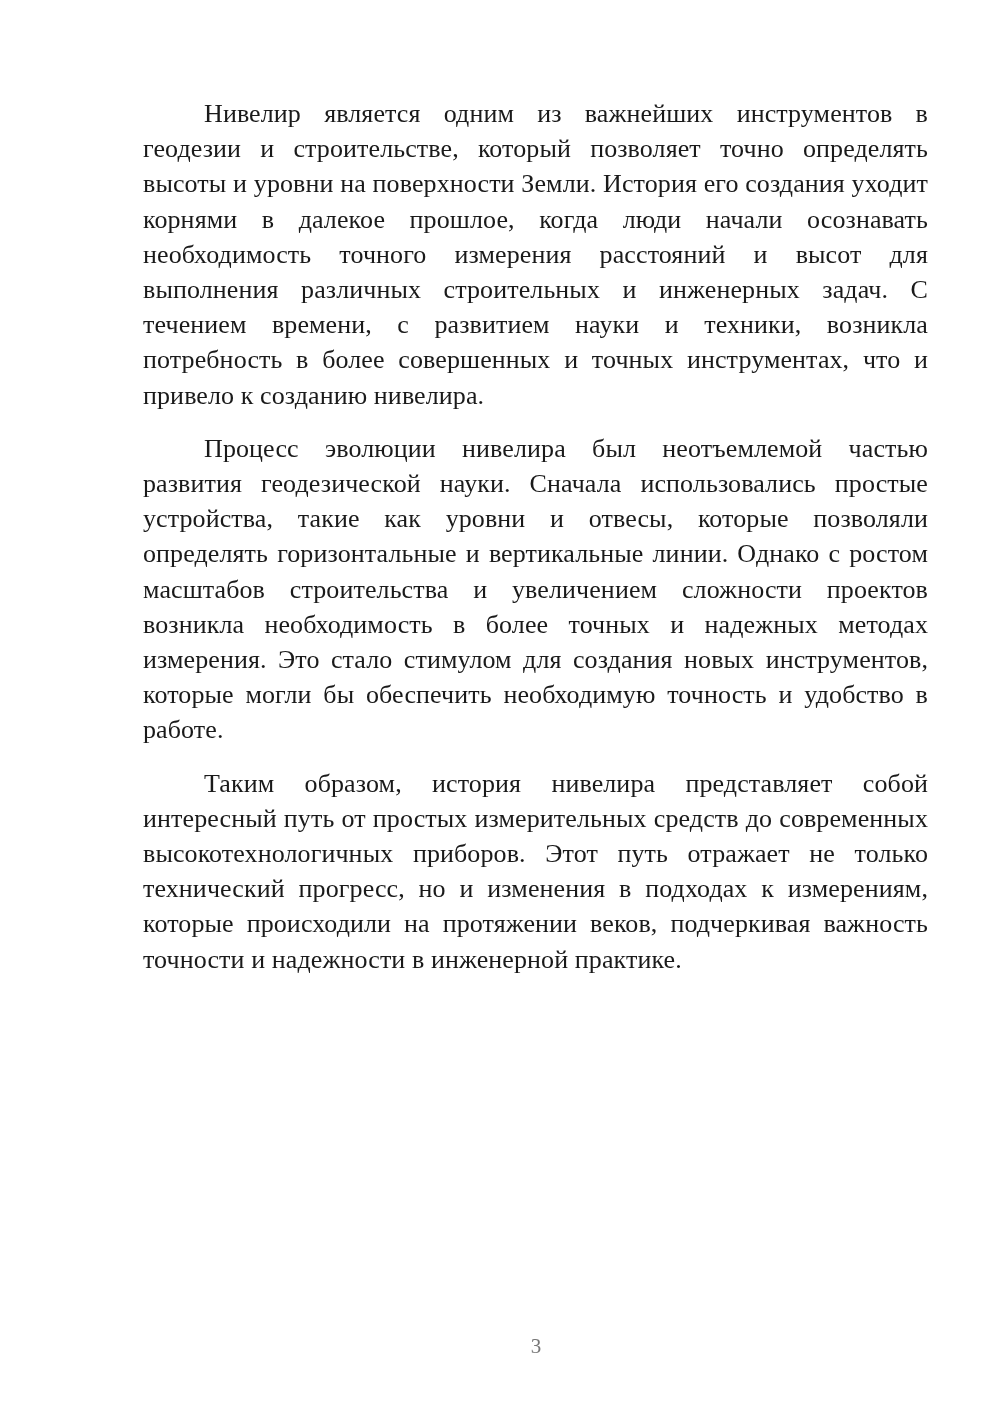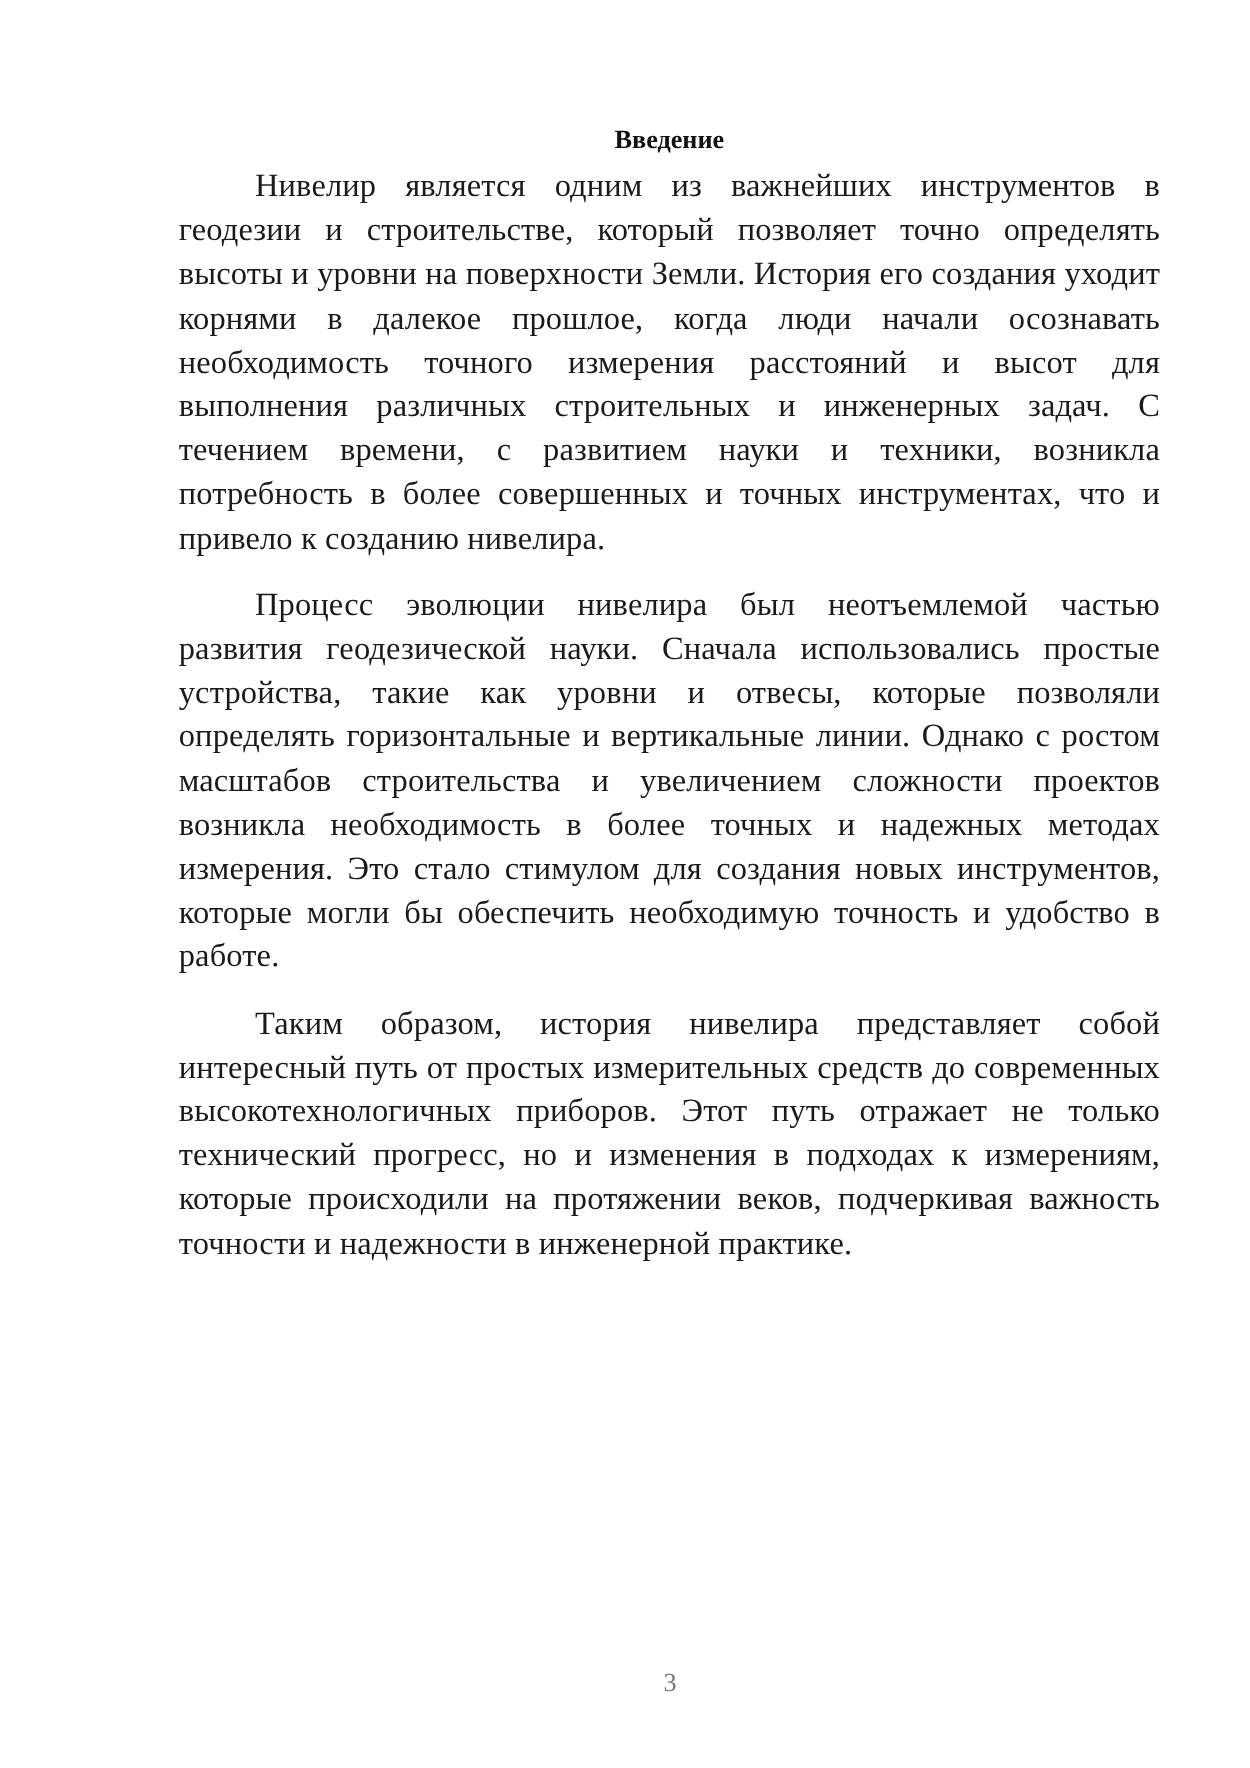--- a/index.html
+++ b/index.html
@@ -54,19 +54,18 @@
       text-align: center;
       font-size: 21px;
       color: #777;
     }
   </style>
 </head>
 <body>
 
 <div class="page">
   <div class="content">
-    <div class="title">Введение</div>
     <p class="para">Нивелир является одним из важнейших инструментов в геодезии и строительстве, который позволяет точно определять высоты и уровни на поверхности Земли. История его создания уходит корнями в далекое прошлое, когда люди начали осознавать необходимость точного измерения расстояний и высот для выполнения различных строительных и инженерных задач. С течением времени, с развитием науки и техники, возникла потребность в более совершенных и точных инструментах, что и привело к созданию нивелира.</p>
     <p class="para">Процесс эволюции нивелира был неотъемлемой частью развития геодезической науки. Сначала использовались простые устройства, такие как уровни и отвесы, которые позволяли определять горизонтальные и вертикальные линии. Однако с ростом масштабов строительства и увеличением сложности проектов возникла необходимость в более точных и надежных методах измерения. Это стало стимулом для создания новых инструментов, которые могли бы обеспечить необходимую точность и удобство в работе.</p>
     <p class="para">Таким образом, история нивелира представляет собой интересный путь от простых измерительных средств до современных высокотехнологичных приборов. Этот путь отражает не только технический прогресс, но и изменения в подходах к измерениям, которые происходили на протяжении веков, подчеркивая важность точности и надежности в инженерной практике.</p>
   </div>
   <div class="page-number">3</div>
 </div>
 
 </body></html>

